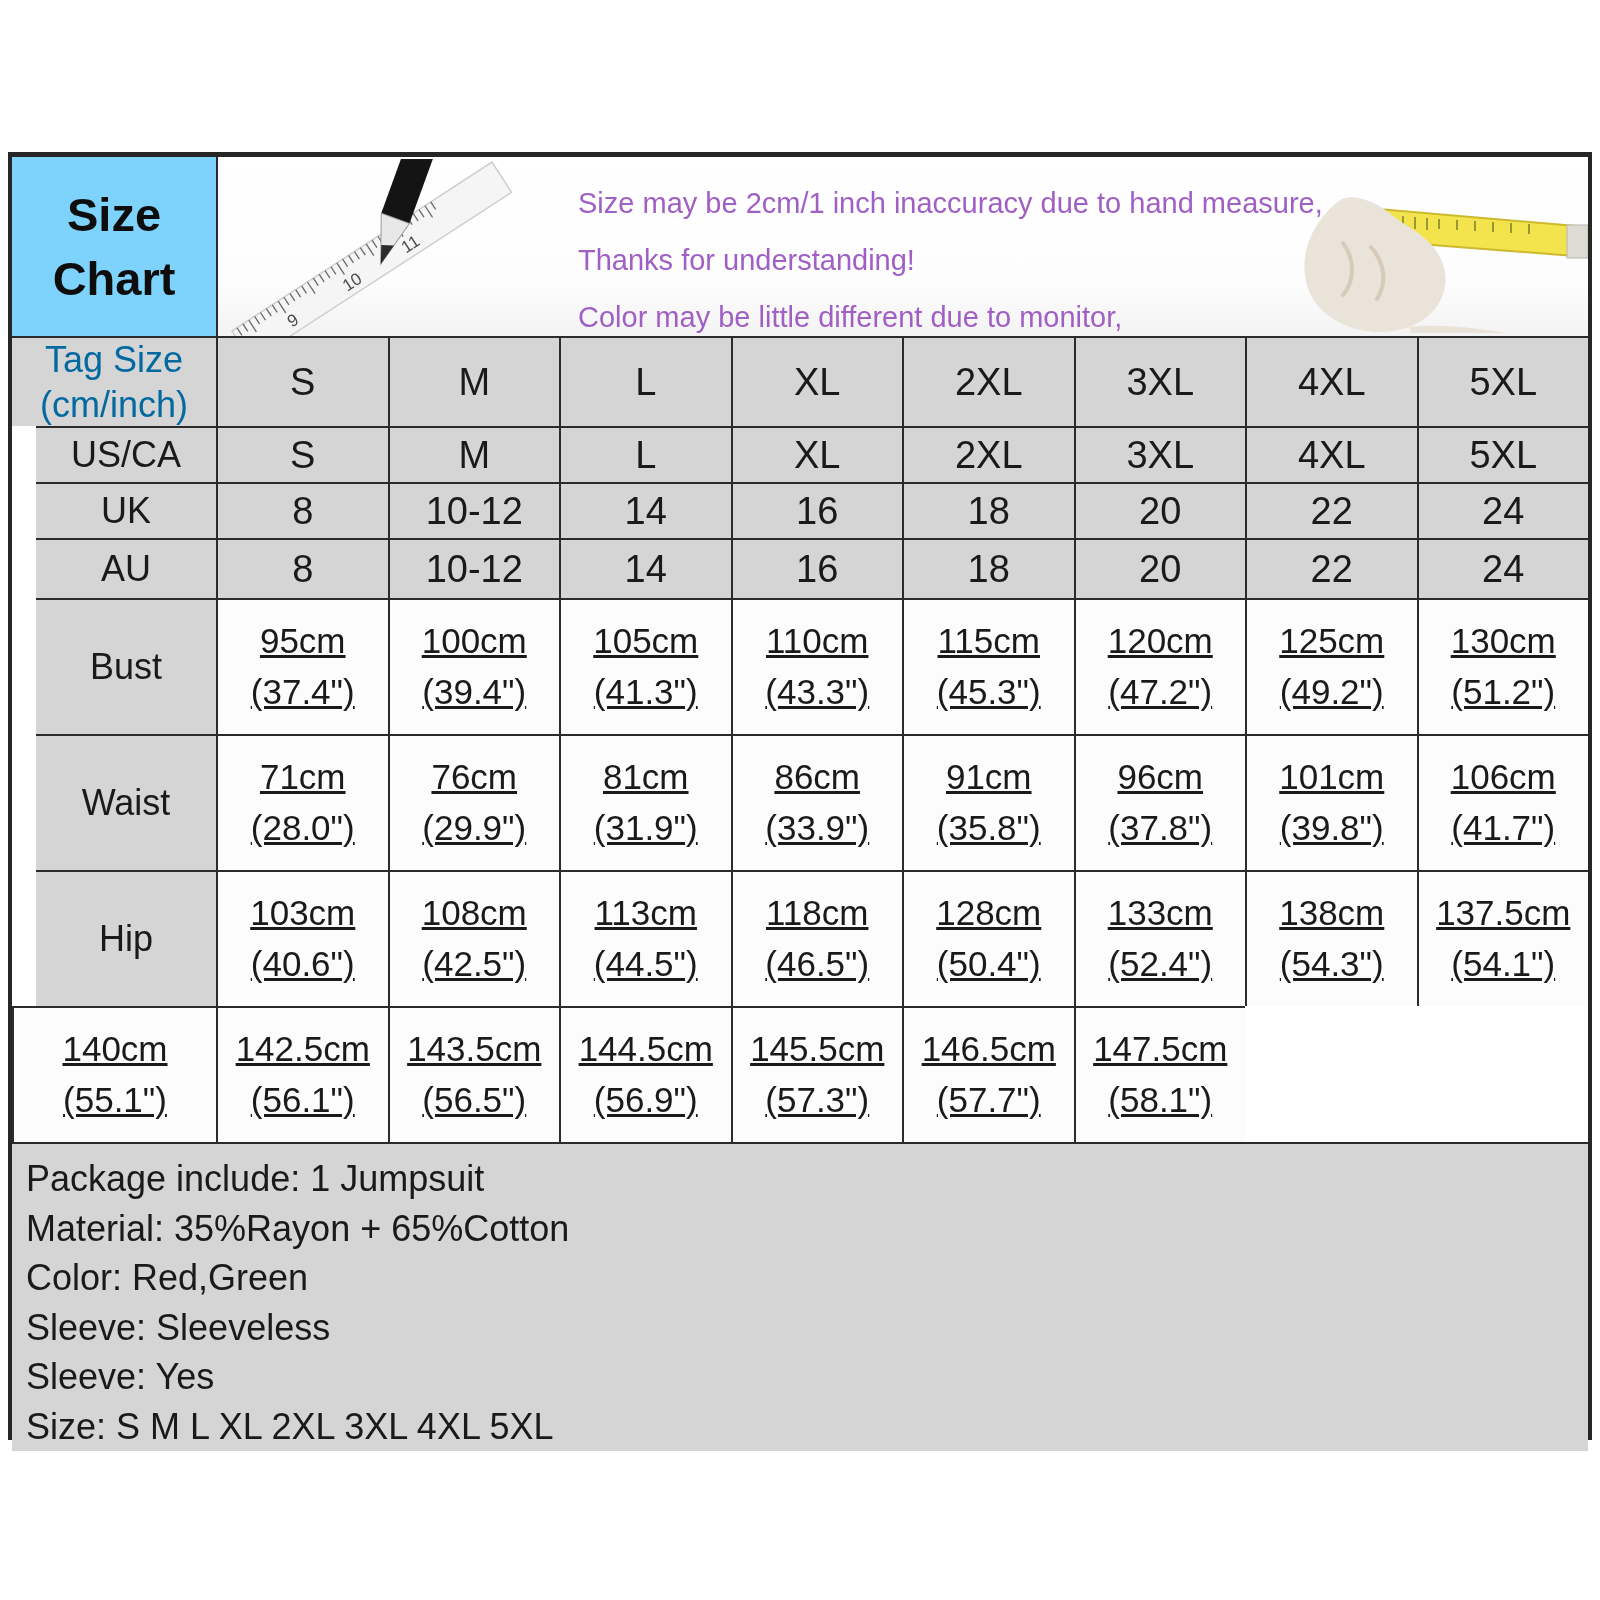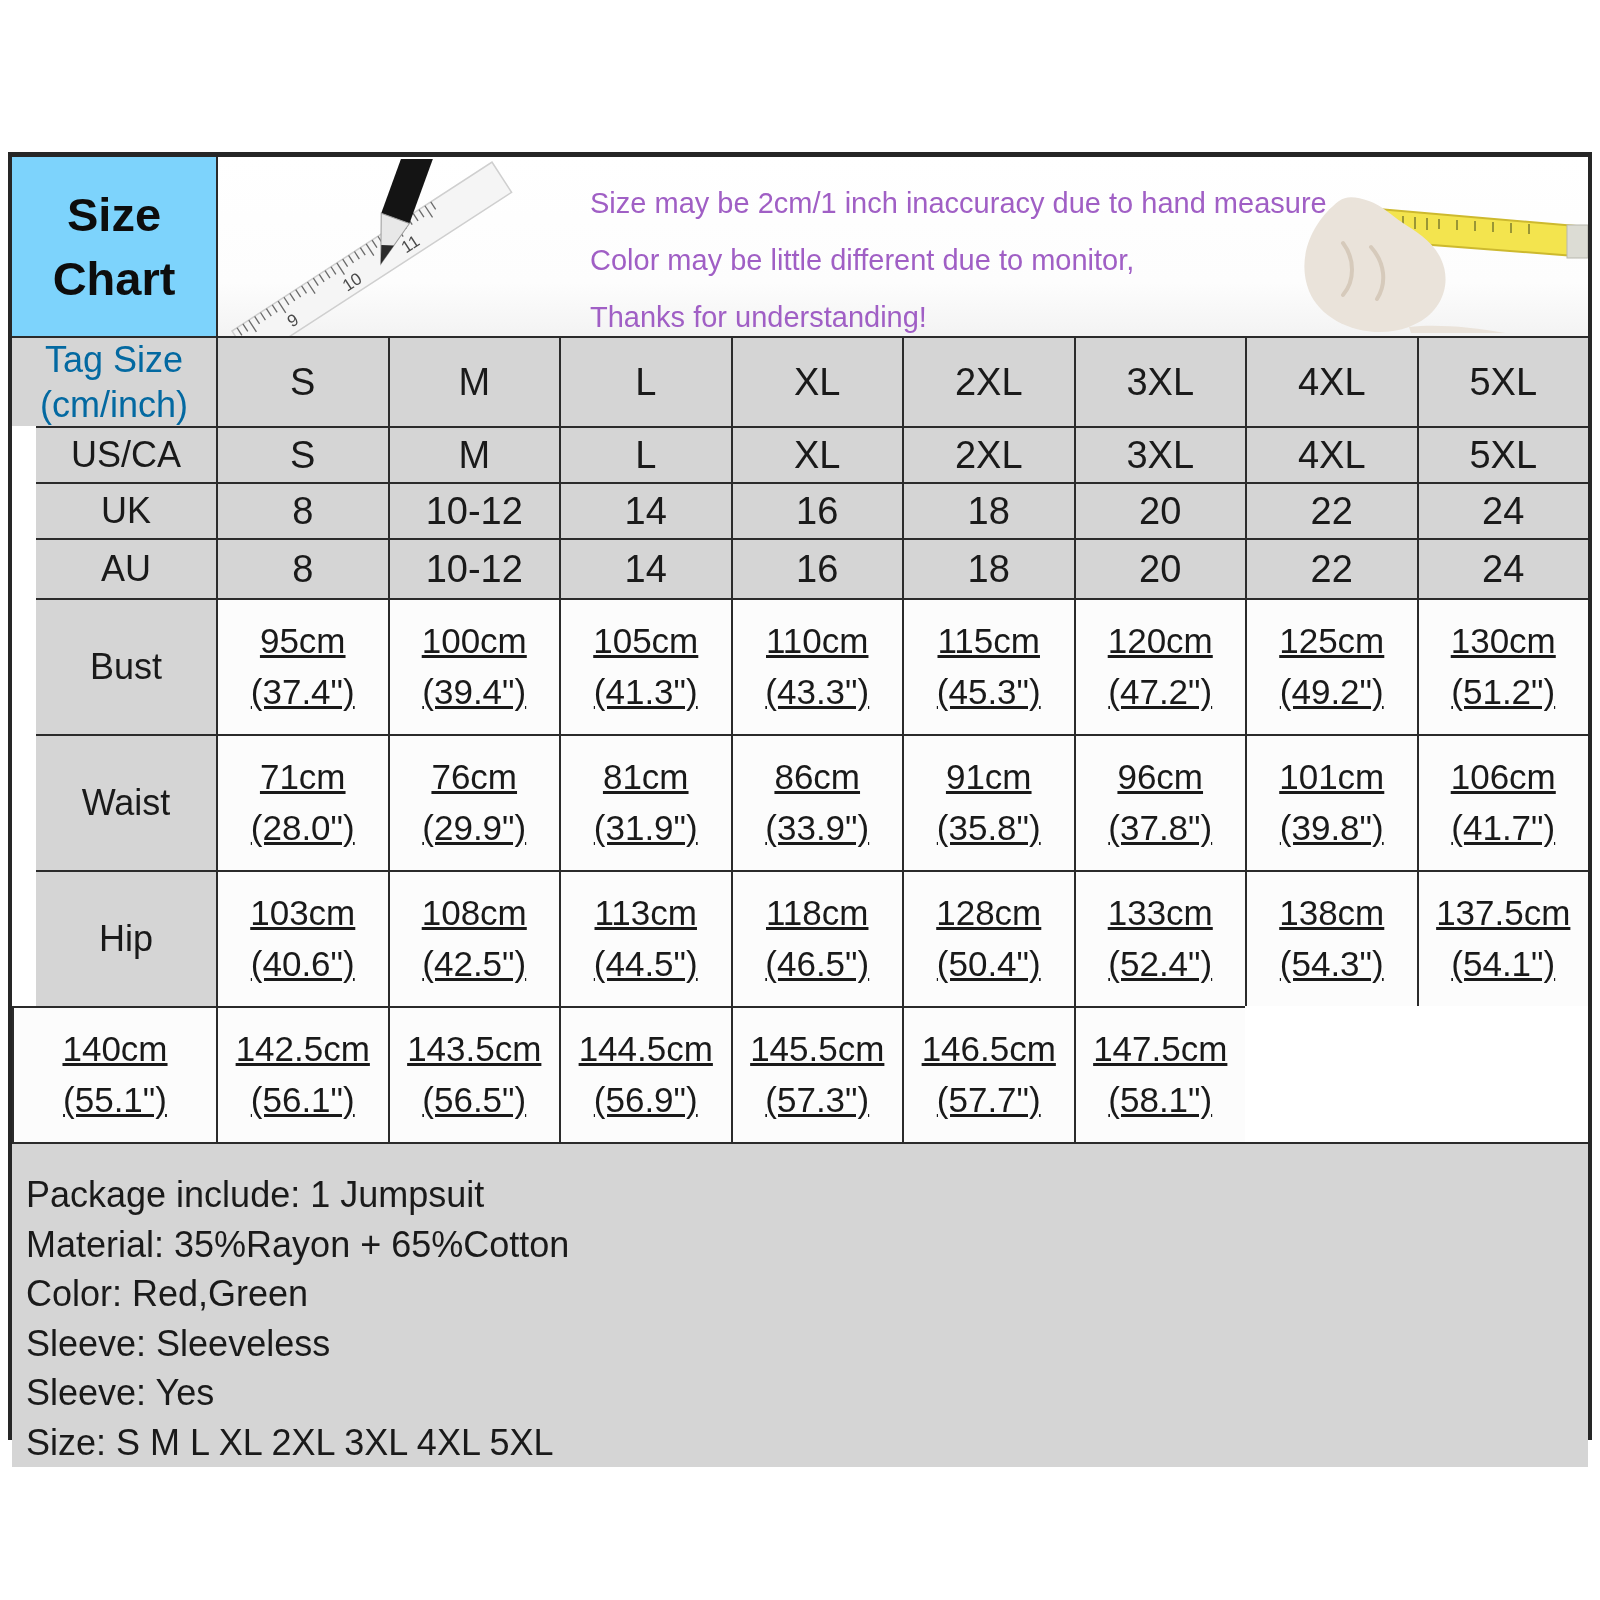--- a/index.html
+++ b/index.html
@@ -42,21 +42,21 @@
     color: #0d0d0d;
   }
   .banner {
     grid-column: 2 / -1;
     position: relative;
     background: linear-gradient(180deg, #ffffff 0%, #fdfdfd 70%, #f3f3f3 100%);
     overflow: hidden;
   }
   .banner-notes {
     position: absolute;
-    left: 372px; top: 18px;
+    left: 360px; top: 18px;
     font-size: 29px;
     line-height: 57px;
     color: #a05fc5;
     text-align: left;
     white-space: nowrap;
   }
   .ruler-art { position: absolute; left: 8px; bottom: 0; }
   .hand-art  { position: absolute; right: 0; top: 6px; }
 
   
@@ -64,21 +64,21 @@
   .tag-label { color: #0369a1; font-size: 36px; line-height: 1.25; }
   .size-val  { font-size: 38px; }
 
   
   .measure-cell { font-size: 35px; line-height: 1.45; }
 
   
   .details {
     grid-column: 1 / -1;
     background: #d5d5d5;
-    padding: 26px 0 0 14px;
+    padding: 10px 0 0 14px;
     font-size: 36px;
     line-height: 49.5px;
     text-align: left;
     display: block;
   }
 </style>
 </head>
 <body>
 
 <div class="sheet">
@@ -137,22 +137,22 @@
       </g>
       <g transform="translate(196,-14) rotate(20)">
         <rect x="-15" y="-30" width="30" height="108" fill="#141414"></rect>
         <polygon points="-15,78 15,78 2,126" fill="#e8e8e8" stroke="#9a9a9a" stroke-width="1"></polygon>
         <polygon points="-4,108 8,104 2,126" fill="#2a2a2a"></polygon>
       </g>
     </svg>
 
     <div class="banner-notes">
       <div>Size may be 2cm/1 inch inaccuracy due to hand measure,</div>
+      <div>Thanks for understanding!</div>
       <div>Color may be little different due to monitor,</div>
-      <div>Thanks for understanding!</div>
     </div>
 
     <svg class="hand-art" width="345" height="170" viewBox="0 0 345 170">
       <polygon points="112,44 345,64 345,94 112,76" fill="#f3e44e" stroke="#cdb92e" stroke-width="2"></polygon>
       <rect x="324" y="62" width="21" height="33" fill="#dcdcd4" stroke="#b8b8ae" stroke-width="1"></rect>
       <g stroke="#7c7c2e" stroke-width="1.5">
         <line x1="124" y1="50" x2="124" y2="62"></line>
           <line x1="136" y1="51" x2="136" y2="63"></line>
         <line x1="148" y1="52" x2="148" y2="64"></line>
           <line x1="160" y1="53" x2="160" y2="65"></line>

